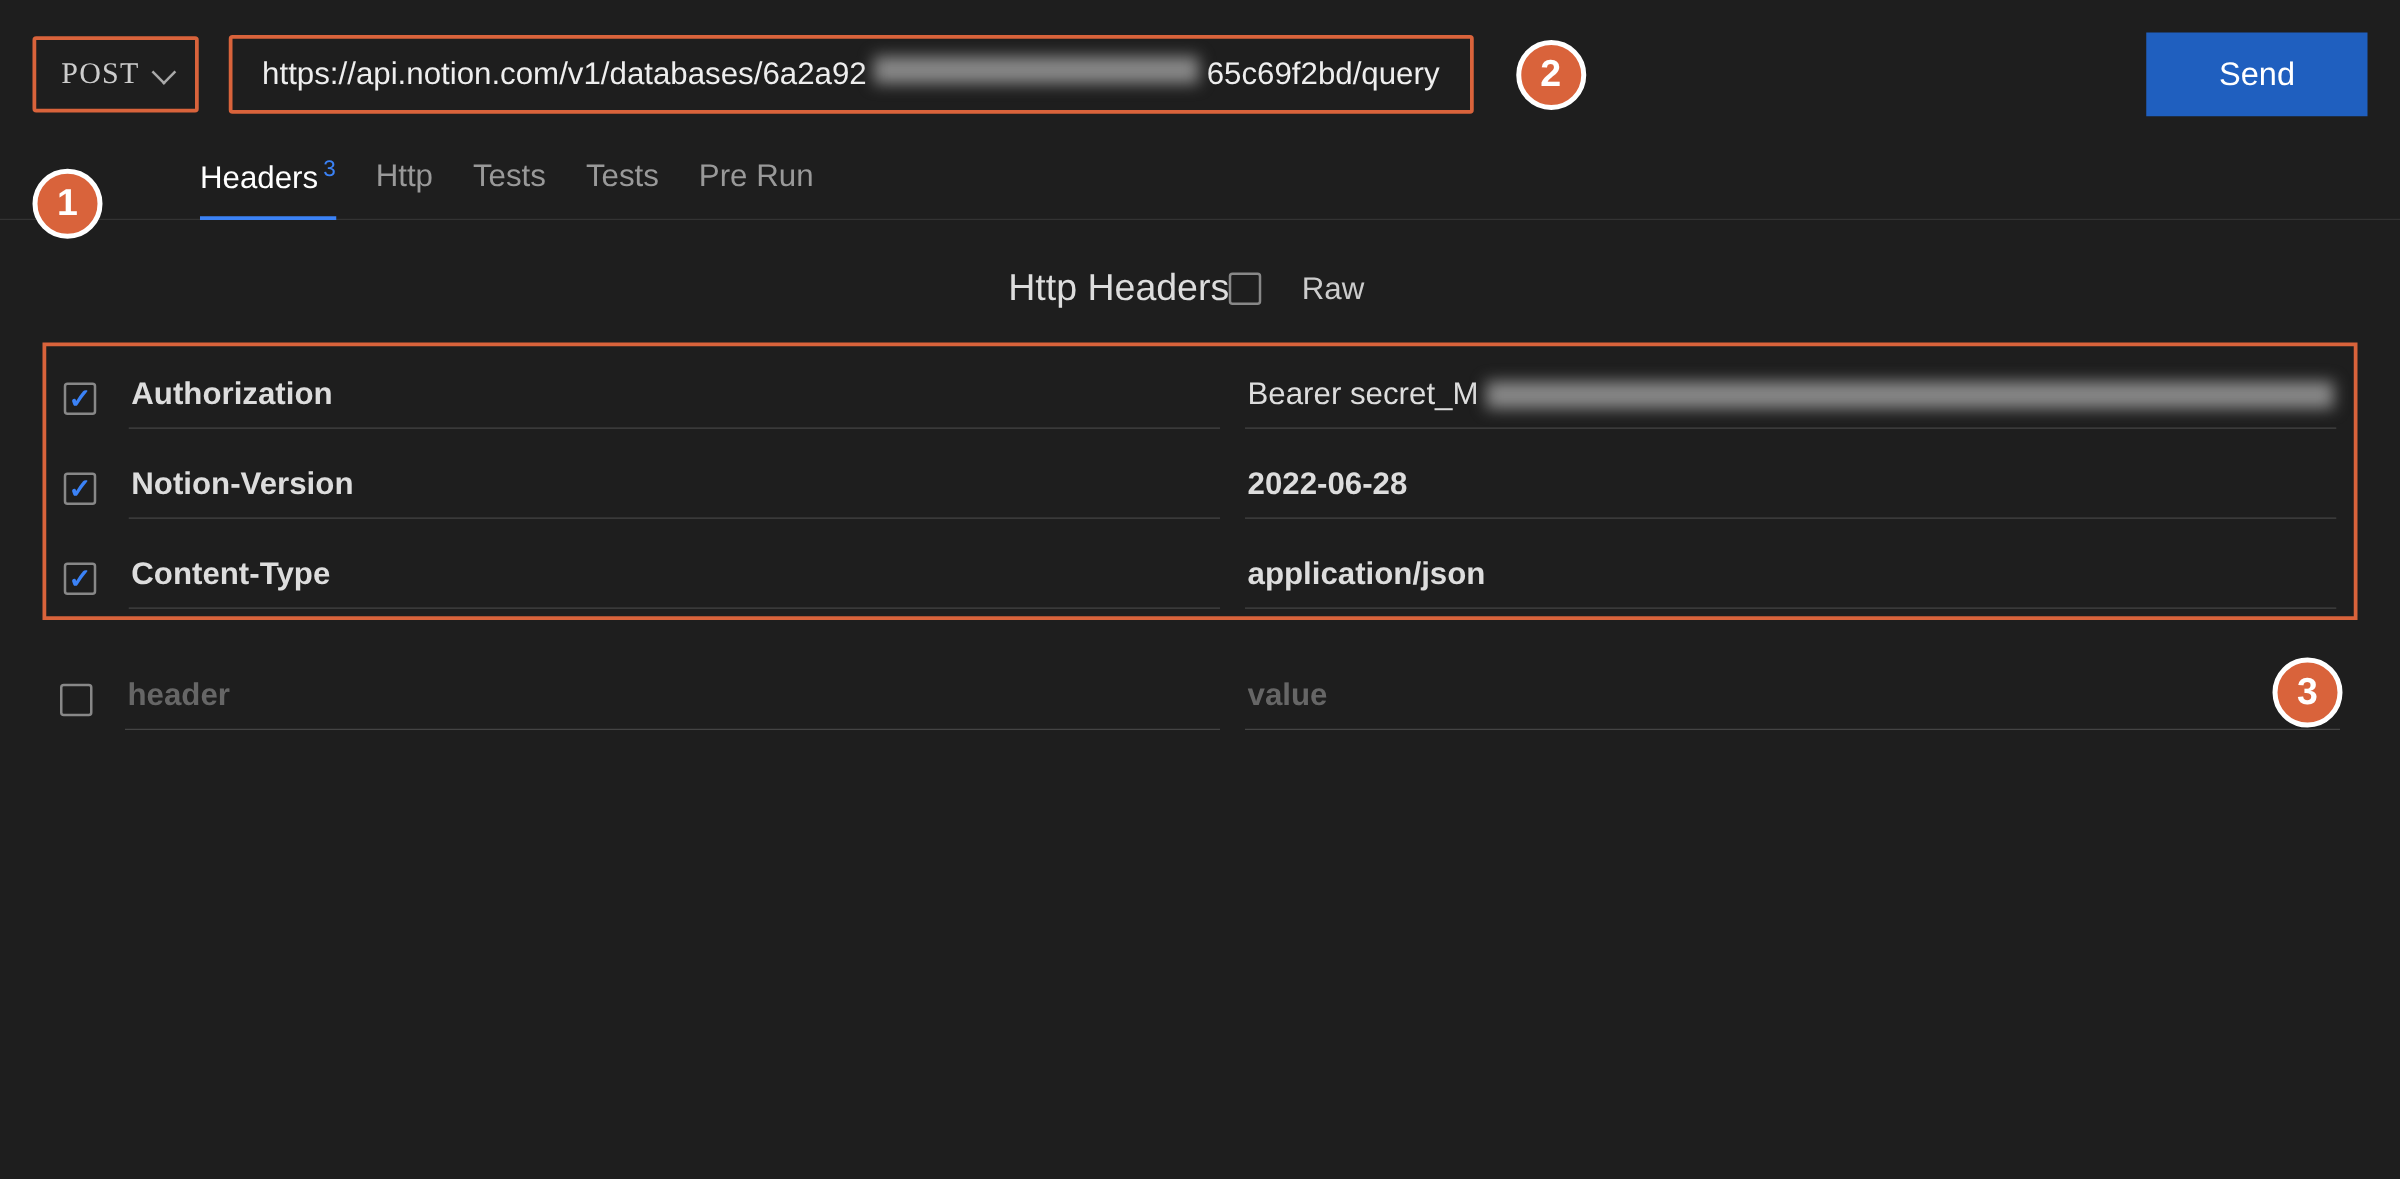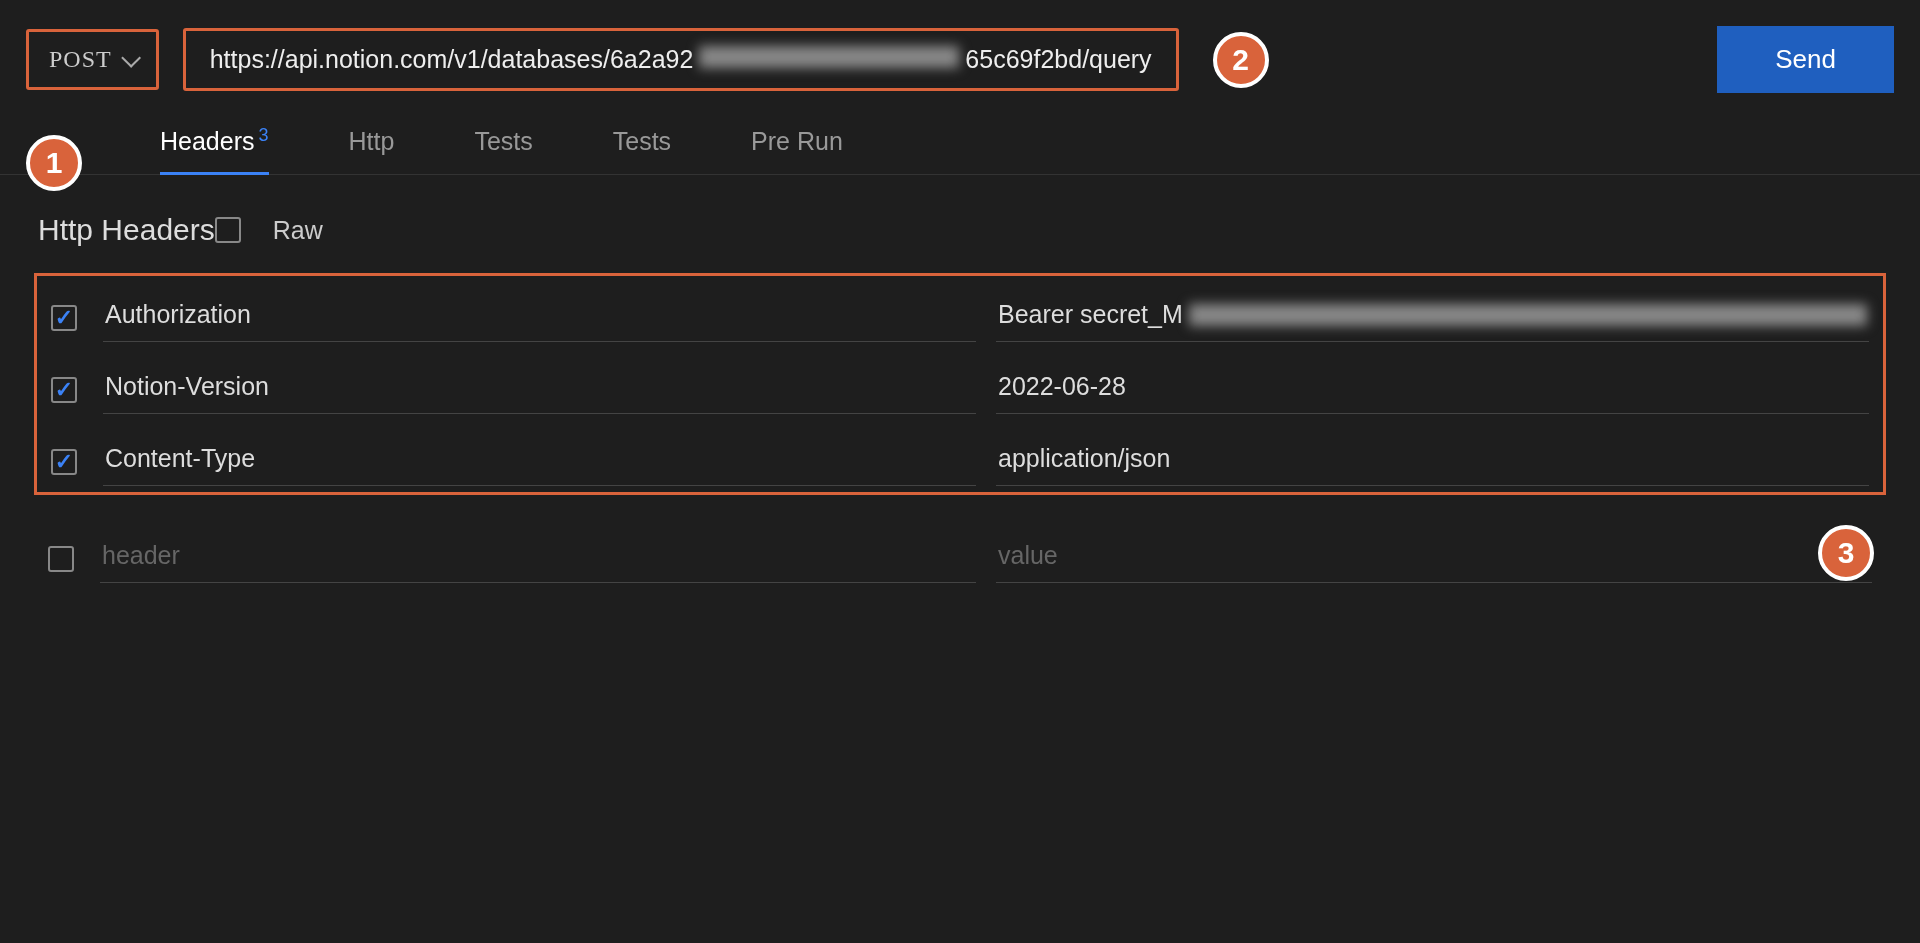--- a/index.html
+++ b/index.html
@@ -83,24 +83,24 @@
       background: #1f5fbf;
       color: #fff;
       font-size: 26px;
       font-weight: 400;
       border: none;
       padding: 18px 58px;
       cursor: pointer;
     }
     .tabs {
       display: flex;
-      gap: 80px;
+      gap: 32px;
       padding: 22px 30px 0 160px;
       border-bottom: 1px solid #333;
-      align-items: flex-end;
+      align-items: center;
     }
     .tab {
       font-size: 25px;
       color: #999;
       padding-bottom: 18px;
       cursor: pointer;
       position: relative;
     }
     .tab.active {
       color: #fff;
@@ -114,21 +114,21 @@
     }
     .tab-badge {
       color: #3b82f6;
       font-size: 18px;
       vertical-align: super;
       margin-left: 4px;
     }
     .section-header {
       display: flex;
       align-items: center;
-      justify-content: flex-start;
+      justify-content: center;
       padding: 38px 60px 26px 38px;
     }
     .section-title {
       font-size: 30px;
       font-weight: 300;
       color: #ddd;
     }
     .raw-wrap { display: flex; align-items: center; gap: 32px; }
     .checkbox {
       width: 26px;
@@ -162,20 +162,21 @@
     .hr-cb { flex: 0 0 auto; margin-right: 6px; }
     .hr-field {
       flex: 1;
       border: none;
       border-bottom: 1px solid #444;
       background: transparent;
       color: #ddd;
       font-size: 25px;
       padding: 6px 2px 12px 2px;
       outline: none;
+      font-weight: bold;
     }
     .hr-field::placeholder { color: #666; }
     .hr-val-wrap {
       flex: 1;
       border-bottom: 1px solid #444;
       display: flex;
       align-items: center;
       padding: 6px 2px 12px 2px;
       font-size: 25px;
       color: #ddd;

